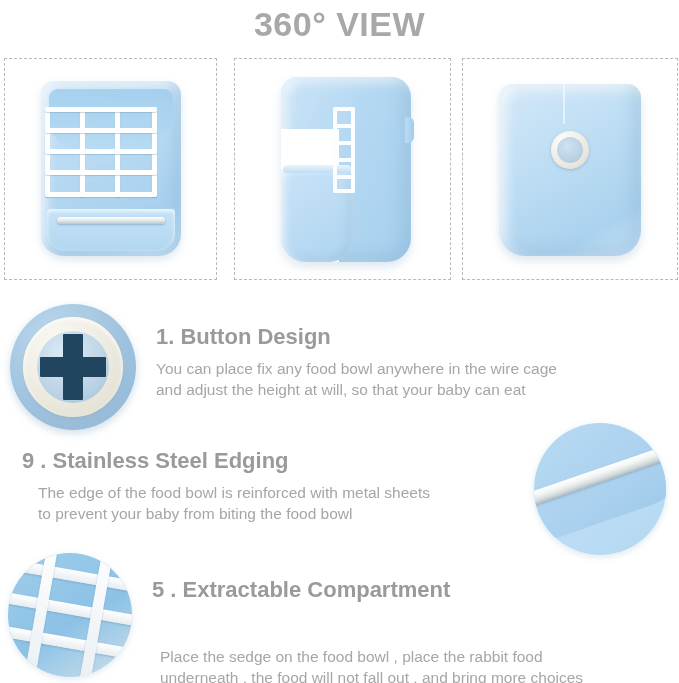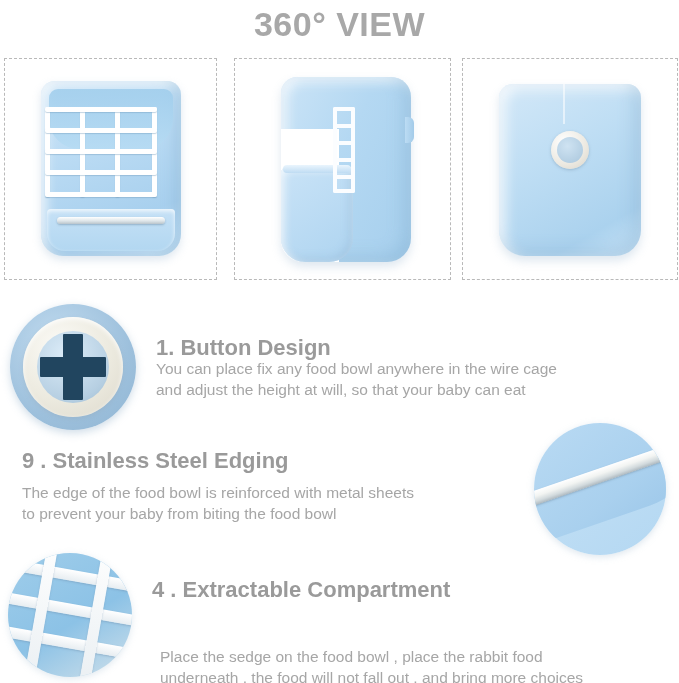--- a/index.html
+++ b/index.html
@@ -147,26 +147,26 @@
   }
   .ic-mid{
     position:absolute;left:13px;top:13px;width:100px;height:100px;border-radius:50%;
     background:radial-gradient(circle at 36% 30%,#fbfaf6 0%,#eceadf 55%,#dcd8cb 100%);
     box-shadow:inset 0 2px 5px rgba(255,255,255,.9),0 2px 4px rgba(150,170,185,.35);
   }
   .ic-in{
     position:absolute;left:27px;top:27px;width:72px;height:72px;border-radius:50%;
     background:radial-gradient(circle at 40% 32%,#dcecf8 0%,#b6cfe2 70%,#9cbbd2 100%);
   }
-  #f1-title{left:156px;top:335px;}
+  #f1-title{left:156px;top:324px;}
   #f1-body {left:156px;top:358px;}
 
   
   #f2-title{left:22px;top:448px;}
-  #f2-body {left:22px;top:482px;}
+  #f2-body {left:38px;top:482px;}
   #f2-photo{
     position:absolute;left:534px;top:423px;width:132px;height:132px;border-radius:50%;
     overflow:hidden;background:#ffffff;
     box-shadow:0 2px 7px rgba(160,185,205,.35);
   }
   .edge-upper{
     position:absolute;left:-22px;top:-26px;width:190px;height:120px;
     background:linear-gradient(160deg,#bcdcf4 0%,#a9d0ee 70%,#9cc7e9 100%);
     transform:rotate(-19deg);
     border-radius:0 0 70px 0;
@@ -277,16 +277,16 @@
 </div>
 
 <div id="f3-photo">
   <div class="g-bg"></div>
   <div class="g-bar" style="left:-20px;top:18px;width:180px;height:11px;transform:rotate(10deg);"></div>
   <div class="g-bar" style="left:-20px;top:52px;width:180px;height:11px;transform:rotate(10deg);"></div>
   <div class="g-bar" style="left:-20px;top:86px;width:180px;height:11px;transform:rotate(10deg);"></div>
   <div class="g-bar" style="left:26px;top:-22px;width:11px;height:180px;transform:rotate(10deg);"></div>
   <div class="g-bar" style="left:82px;top:-22px;width:11px;height:180px;transform:rotate(10deg);"></div>
 </div>
-<div class="feat-h" id="f3-title">4 . Extractable Compartment</div>
+<div class="feat-h" id="f3-title">5 . Extractable Compartment</div>
 <div class="feat-p" id="f3-body">Place the sedge on the food bowl , place the rabbit food
 underneath , the food will not fall out , and bring more choices
 to your baby , the middle isolation board can be extracted</div>
 
 </body></html>

